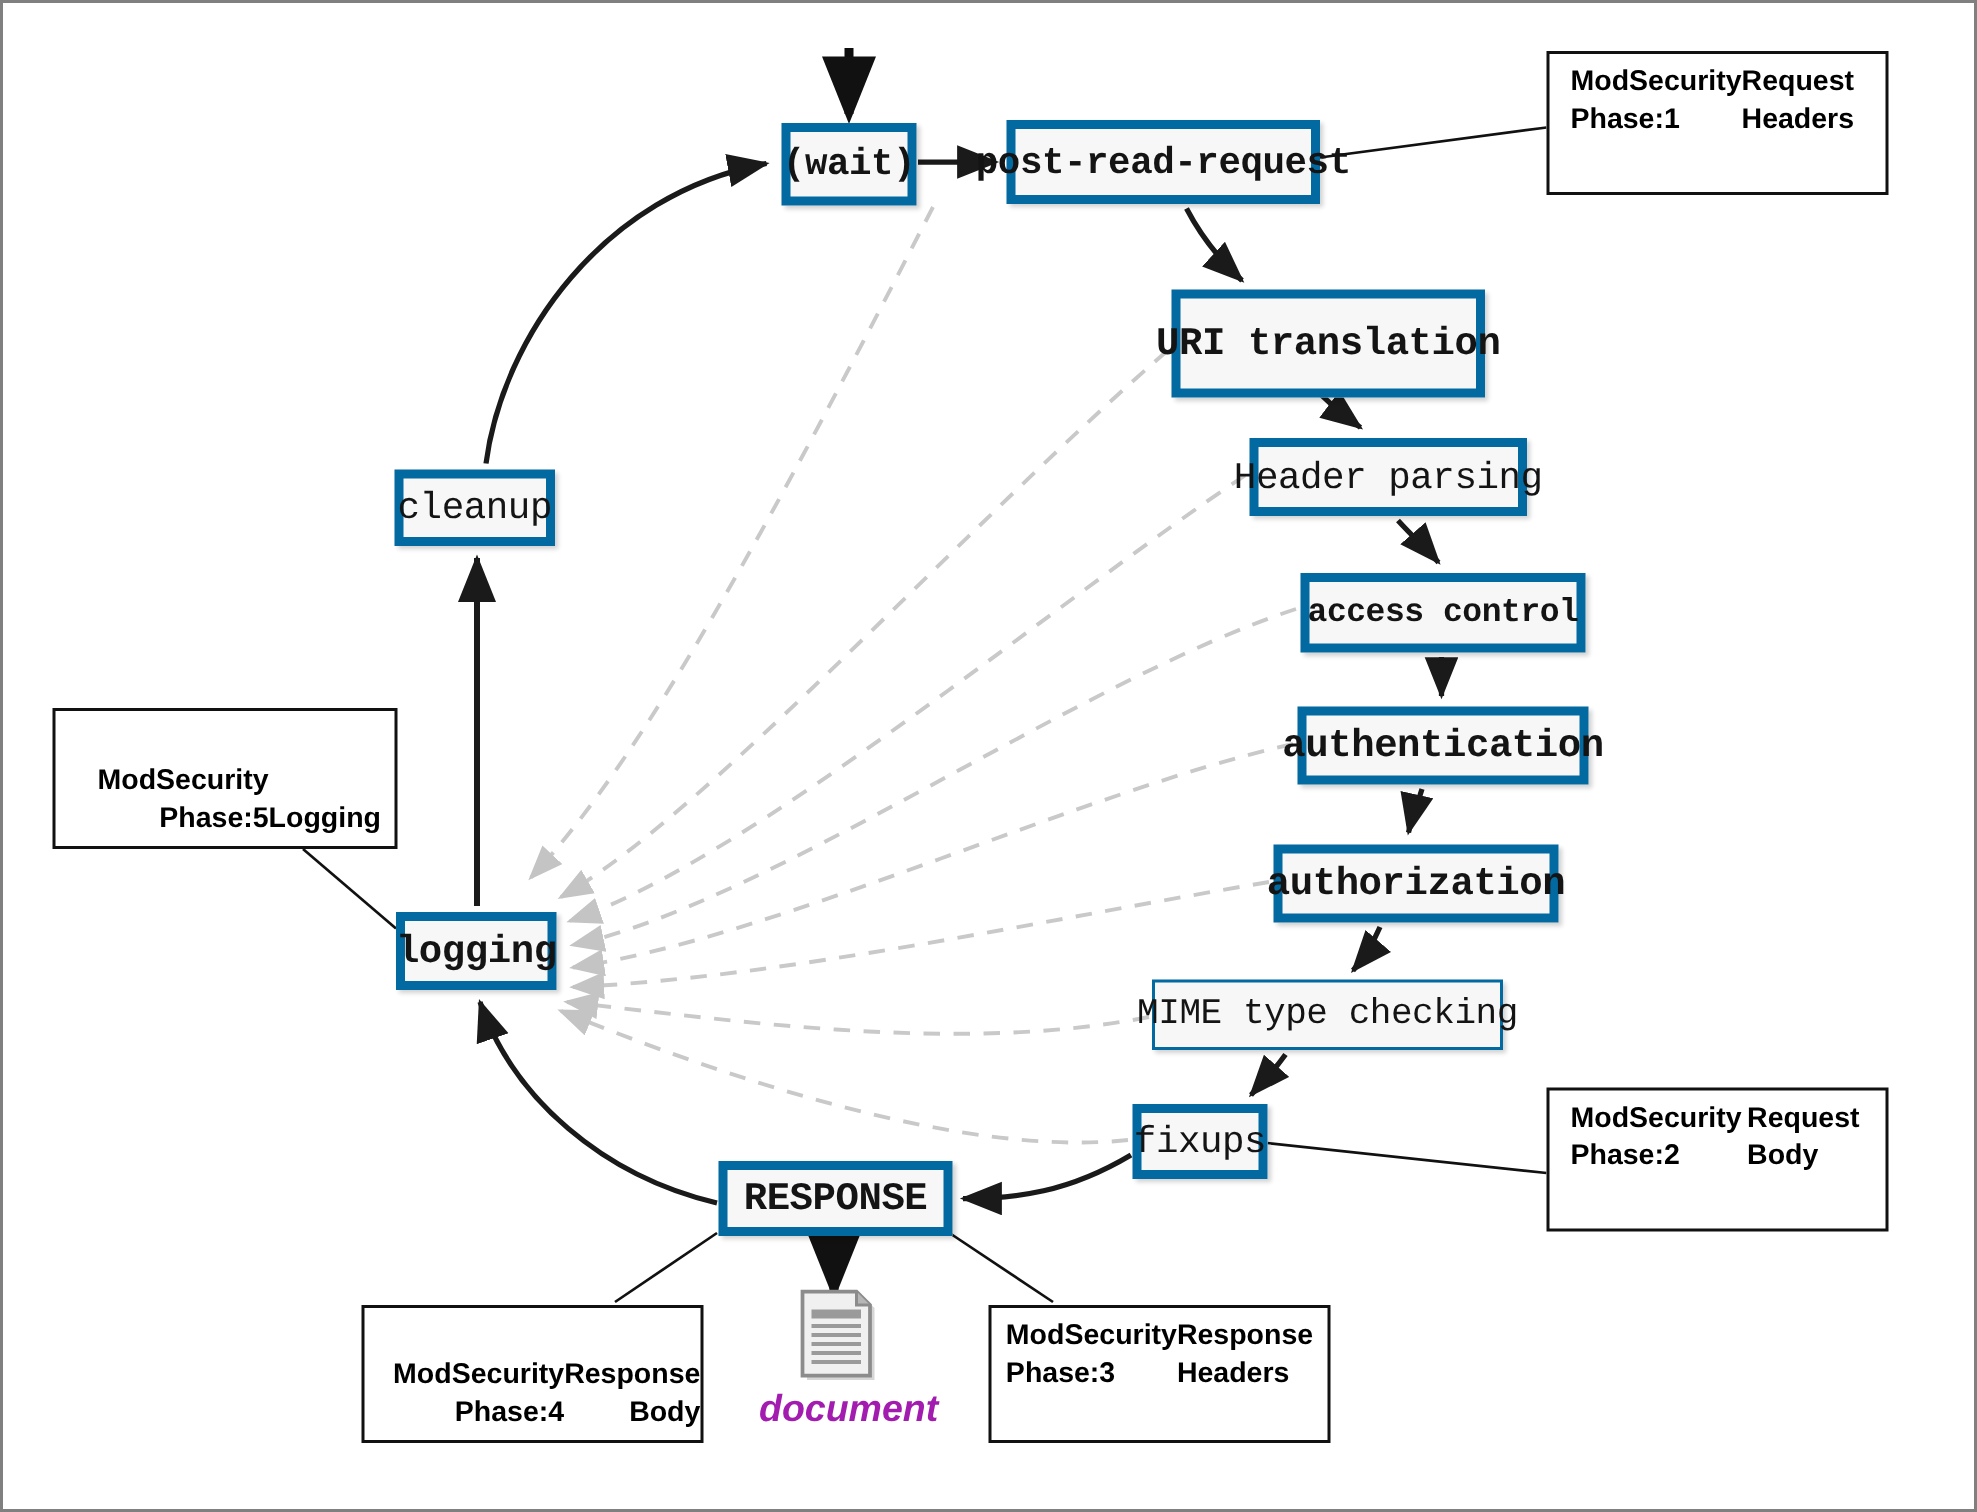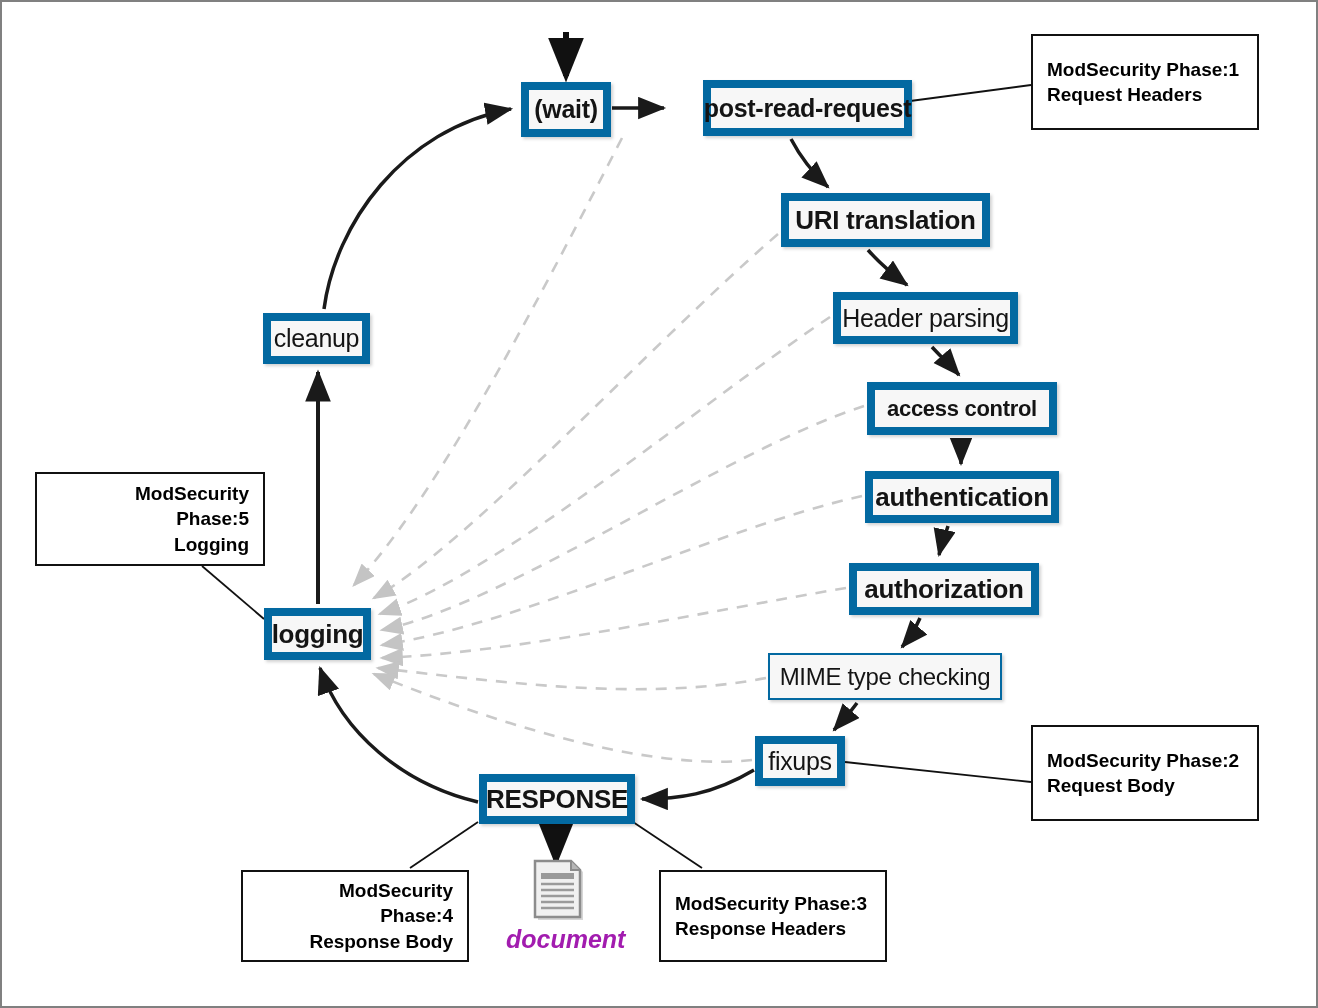--- a/index.html
+++ b/index.html
@@ -25,42 +25,43 @@
     top: 0;
     width: 1318px;
     height: 1008px;
     pointer-events: none;
   }
   
   .node {
     position: absolute;
     box-sizing: border-box;
     background: #f7f7f7;
-    border: 8px solid #0369a1;
+    border: 6px solid #0369a1;
     display: flex;
     align-items: center;
     justify-content: center;
     color: #141414;
     letter-spacing: -0.3px;
     white-space: nowrap;
     box-shadow: 2px 2px 3px rgba(0,0,0,0.18);
+    font-family: Liberation Mono, monospace;
   }
   .node.thin { border-width: 2px; }
   .node span { line-height: 1; display: block; }
   .node.bold span { font-weight: bold; }
   .node.reg span { font-weight: normal; }
 
   
   .note {
     position: absolute;
     box-sizing: border-box;
     background: #ffffff;
     border: 2px solid #111111;
     display: flex;
-    flex-direction: column;
+    flex-direction: row;
     justify-content: center;
     padding: 6px 14px;
     font-weight: bold;
     font-size: 19px;
     line-height: 1.32;
     color: #000000;
   }
   .note.align-right { align-items: flex-end; text-align: right; padding-left: 33px; }
   .note.align-left  { align-items: flex-start; text-align: left; }
 
@@ -170,25 +171,25 @@
       <line x1="631" y1="820" x2="700" y2="866"></line>
       <line x1="476" y1="820" x2="408" y2="866"></line>
       <line x1="200" y1="564" x2="262" y2="617"></line>
     </g>
   </svg>
 
   <div class="node bold" style="left:519px; top:80px; width:90px; height:55px; font-size:25px;">
     <span>(wait)</span>
   </div>
 
-  <div class="node bold" style="left:669px; top:78px; width:209px; height:56px; font-size:25px;margin-left:32px;">
+  <div class="node bold" style="left:669px; top:78px; width:209px; height:56px; font-size:25px;">
     <span>post-read-request</span>
   </div>
 
-  <div class="node bold" style="left:779px; top:191px; width:209px; height:54px; font-size:26px;">
+  <div class="node bold" style="left:779px; top:191px; width:209px; height:72px; font-size:26px;">
     <span>URI translation</span>
   </div>
 
   <div class="node reg" style="left:831px; top:290px; width:185px; height:52px; font-size:25px;">
     <span>Header parsing</span>
   </div>
 
   <div class="node bold" style="left:865px; top:380px; width:190px; height:53px; font-size:22px;">
     <span>access control</span>
   </div>

